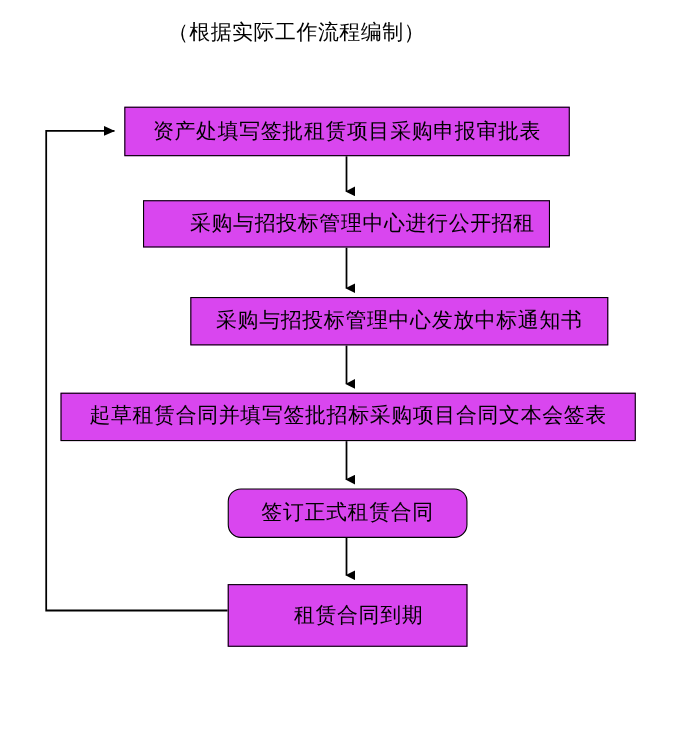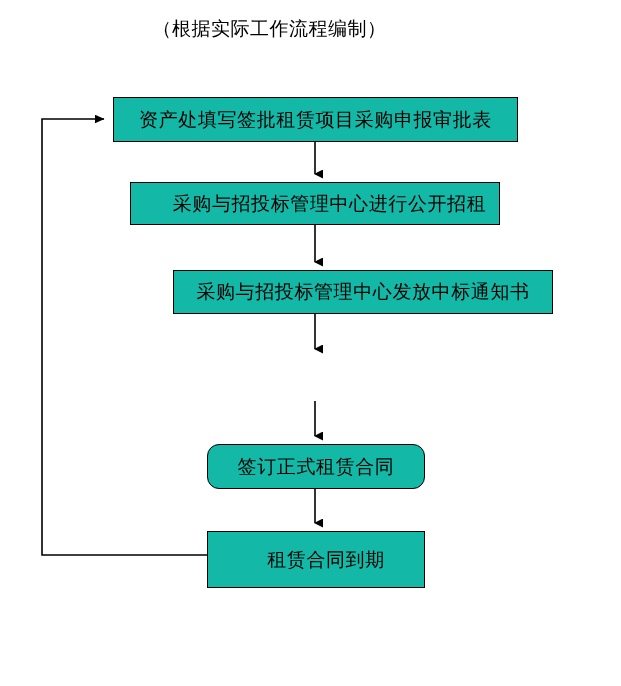--- a/index.html
+++ b/index.html
@@ -29,21 +29,21 @@
     text-align: center;
     font-size: 19px;
     letter-spacing: 0.5px;
     font-family: Liberation Mono, monospace;
     white-space: nowrap;
   }
   .node-box {
     position: absolute;
     box-sizing: border-box;
     border: 1.4px solid #000000;
-    background: #14b8a6;
+    background: #d946ef;
     display: flex;
     align-items: center;
     justify-content: center;
     font-size: 19px;
     line-height: 1;
     letter-spacing: 0.6px;
     font-family: "Liberation Serif", "DejaVu Serif", serif;
     white-space: nowrap;
   }
   .node-box .node-label {
@@ -93,20 +93,23 @@
   </div>
 
   <div class="node-box" style="left:130px; top:182px; width:370px; height:43px;padding-left:29px;">
     <span class="node-label">采购与招投标管理中心进行公开招租</span>
   </div>
 
   <div class="node-box" style="left:125px; top:270px; width:380px; height:44px;margin-left:48px;">
     <span class="node-label">采购与招投标管理中心发放中标通知书</span>
   </div>
 
+  <div class="node-box" style="left:55px; top:357px; width:523px; height:44px;">
+    <span class="node-label">起草租赁合同并填写签批招标采购项目合同文本会签表</span>
+  </div>
 
   <div class="node-box" style="left:207px; top:444px; width:218px; height:45px;border-radius:12px;">
     <span class="node-label">签订正式租赁合同</span>
   </div>
 
   <div class="node-box" style="left:207px; top:531px; width:218px; height:57px;padding-left:20px;">
     <span class="node-label">租赁合同到期</span>
   </div>
 
 </div>

